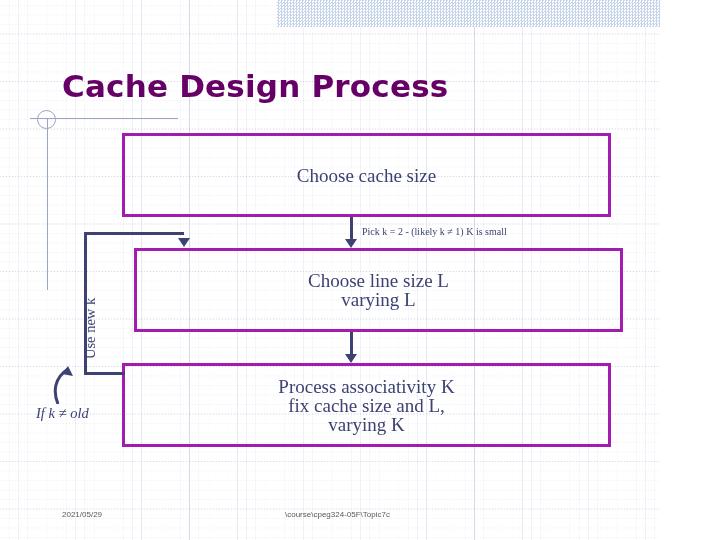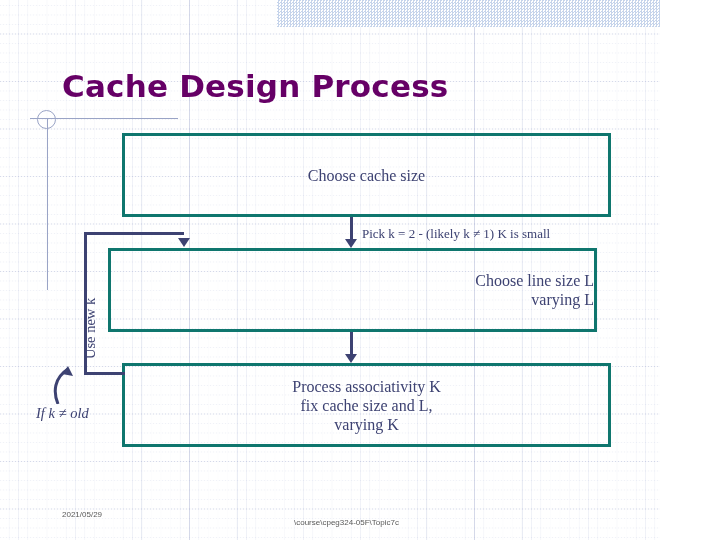--- a/index.html
+++ b/index.html
@@ -82,44 +82,44 @@
     font-weight:bold;
     font-size:31px;
     letter-spacing:.2px;
     color:#660066;
     white-space:nowrap;
   }
 
   
   .box{
     position:absolute;
-    border:3px solid #0f766e;
+    border:3px solid #a21caf;
     background:transparent;
     color:#3d4272;
     font-family:"Liberation Serif", serif;
-    font-size:16px;
+    font-size:19px;
     line-height:19px;
     text-align:center;
     display:flex;
     flex-direction:column;
     align-items:center;
     justify-content:center;
     box-sizing:border-box;
   }
   #box1{left:122px;top:133px;width:489px;height:84px;}
-  #box2{left:108px;top:248px;width:489px;height:84px;align-items:flex-end;}
+  #box2{left:134px;top:248px;width:489px;height:84px;}
   #box3{left:122px;top:363px;width:489px;height:84px;}
   .box .ln{display:block;white-space:nowrap;}
 
   
   .pick-note{
     position:absolute;left:362px;top:226px;
     color:#3d4272;
     font-family:"Liberation Serif", serif;
-    font-size:13px;
+    font-size:10px;
     white-space:nowrap;
   }
 
   
   .conn{position:absolute;background:#3d4272;}
   .arrowhead{
     position:absolute;width:0;height:0;
     border-left:6px solid transparent;
     border-right:6px solid transparent;
     border-top:9px solid #3d4272;
@@ -163,21 +163,21 @@
   .curve{position:absolute;left:44px;top:362px;width:36px;height:42px;}
 
   
   .footer{
     position:absolute;left:0;top:508px;width:720px;height:20px;
     color:#595959;
     font-family:"Liberation Sans", sans-serif;
     font-size:8px;
   }
   .f-date{position:absolute;left:62px;top:2px;}
-  .f-path{position:absolute;left:294px;top:2px;margin-top:8px;}
+  .f-path{position:absolute;left:285px;top:2px;}
   .f-page{position:absolute;left:668px;top:2px;}
 </style>
 </head>
 <body>
 
 <div id="slide">
 
   <div class="grid-layer"></div>
   <div class="grid-dotmask"></div>
   <div class="top-band"></div>

